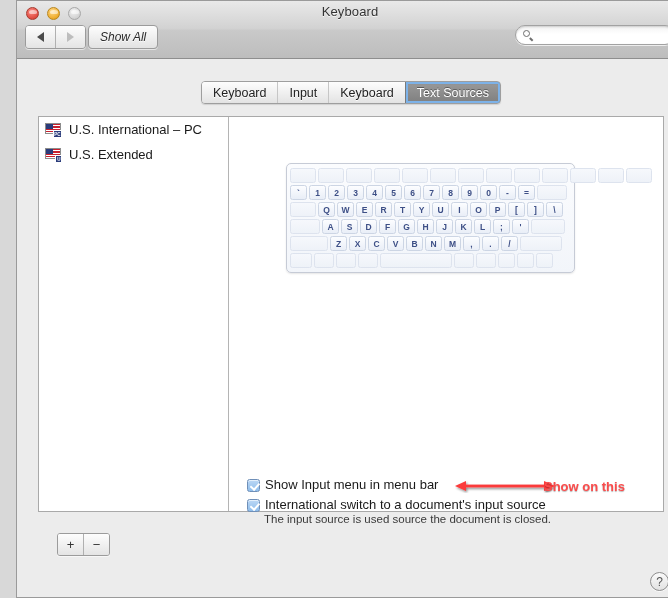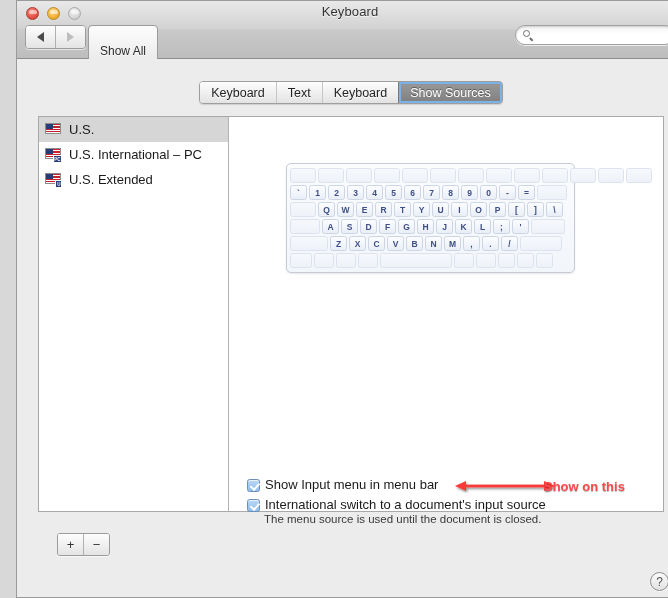--- a/index.html
+++ b/index.html
@@ -106,30 +106,31 @@
     border-top: 5px solid transparent;
     border-bottom: 5px solid transparent;
   }
   .tri.left  { border-right: 7px solid #4a4a4a; }
   .tri.right { border-left: 7px solid #bdbdbd; }
 
   .showall {
     position: absolute;
     left: 71px; top: 24px;
     height: 22px;
-    padding: 14px 11px;
+    padding: 0 11px;
     display: flex;
     align-items: center;
     font-size: 12px;
     color: #2b2b2b;
     border: 1px solid #9b9b9b;
     border-radius: 4px;
     background: linear-gradient(to bottom, #fdfdfd, #e2e2e2);
     box-shadow: 0 1px 0 rgba(255,255,255,0.6);
     text-shadow: 0 1px 0 rgba(255,255,255,0.8);
+    font-style: italic;
   }
 
   .searchfield {
     position: absolute;
     right: 8px; top: 24px;
     width: 160px; height: 20px;
     border: 1px solid #a2a2a2;
     border-radius: 10px;
     background: linear-gradient(to bottom, #f2f2f2, #ffffff 45%);
     box-shadow: inset 0 1px 2px rgba(0,0,0,0.16), 0 1px 0 rgba(255,255,255,0.7);
@@ -461,35 +462,29 @@
       <span class="mag"></span>
       <input class="search-input" type="text" value="" placeholder="" style="">
     </div>
   </div>
 
   <div class="content">
 
     <div class="tabrow">
       <div class="tabs">
         <div class="tab">Keyboard</div>
-        <div class="tab">Text</div>
+        <div class="tab">Input</div>
         <div class="tab">Keyboard</div>
-        <div class="tab selected">Show Sources</div>
+        <div class="tab selected">Text Sources</div>
       </div>
     </div>
 
     <div class="panel">
 
       <div class="sourcelist">
-        <div class="src selected">
-          <span class="flagwrap">
-            <span class="flag"></span>
-          </span>
-          <span>U.S.</span>
-        </div>
         <div class="src">
           <span class="flagwrap">
             <span class="flag"></span>
             <span class="badge">PC</span>
           </span>
           <span>U.S. International – PC</span>
         </div>
         <div class="src">
           <span class="flagwrap">
             <span class="flag"></span>
@@ -601,21 +596,21 @@
     <div class="optrow" style="left:230px; top:418px;">
       <span class="cb"></span>
       <span class="opt-label">Show Input menu in menu bar</span>
     </div>
 
     <div class="optrow" style="left:230px; top:438px;">
       <span class="cb"></span>
       <span class="opt-label">International switch to a document's input source</span>
     </div>
 
-    <div class="sublabel" style="top:454px;">The menu source is used until the document is closed.</div>
+    <div class="sublabel" style="top:454px;">The input source is used source the document is closed.</div>
 
     <svg class="anno-arrow" style="top:420px;" viewBox="0 0 100 14">
       <defs>
         <filter id="sh" x="-30%" y="-60%" width="180%" height="260%">
           <feDropShadow dx="1.2" dy="1.6" stdDeviation="0.9" flood-color="#000" flood-opacity="0.45"></feDropShadow>
         </filter>
       </defs>
       <g filter="url(#sh)" fill="#fb3b3b">
         <polygon points="0,7 11,2 11,12"></polygon>
         <polygon points="100,7 89,2 89,12"></polygon>

